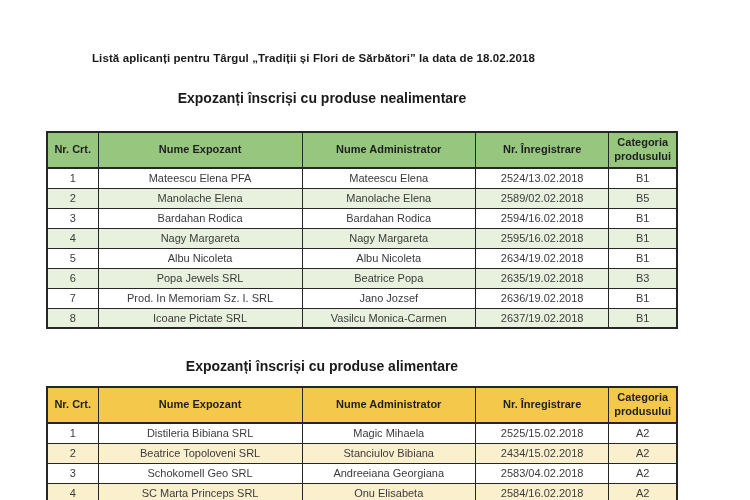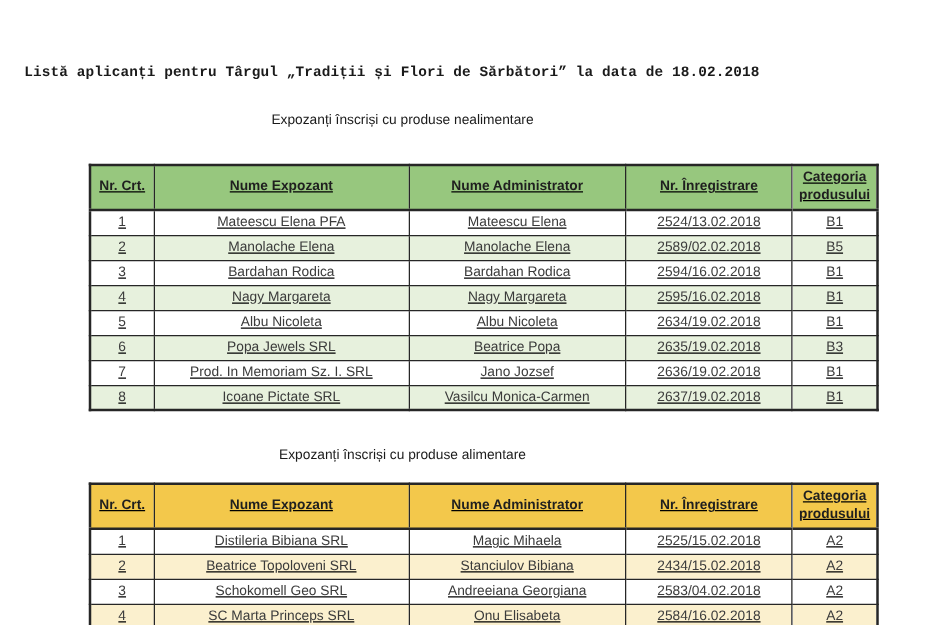--- a/index.html
+++ b/index.html
@@ -17,42 +17,40 @@
   .doc-title {
     position: absolute;
     top: 52px;
     left: 0;
     width: 627px;
     text-align: center;
     font-size: 11.5px;
     font-weight: bold;
     color: #1a1a1a;
     letter-spacing: 0.1px;
-    font-family: Liberation Mono, monospace;
   }
   .section-title {
     position: absolute;
     left: 0;
     width: 644px;
     text-align: center;
-    font-size: 11px;
-    font-weight: normal;
+    font-size: 14px;
+    font-weight: bold;
     color: #1a1a1a;
   }
   #section-title-0 { top: 90px; }
   #section-title-1 { top: 345px; margin-top: 13px; }
 
   table.doc-table {
     position: absolute;
-    left: 71px;
+    left: 46px;
     width: 632px;
     border-collapse: collapse;
     table-layout: fixed;
     border: 2px solid var(--border, #262626);
-    text-decoration: underline;
   }
   #table-0 { top: 131px; }
   #table-1 { top: 386px; }
 
   .doc-table col.c0 { width: 8.1%; }
   .doc-table col.c1 { width: 32.4%; }
   .doc-table col.c2 { width: 27.5%; }
   .doc-table col.c3 { width: 21.2%; }
   .doc-table col.c4 { width: 10.8%; }
 

